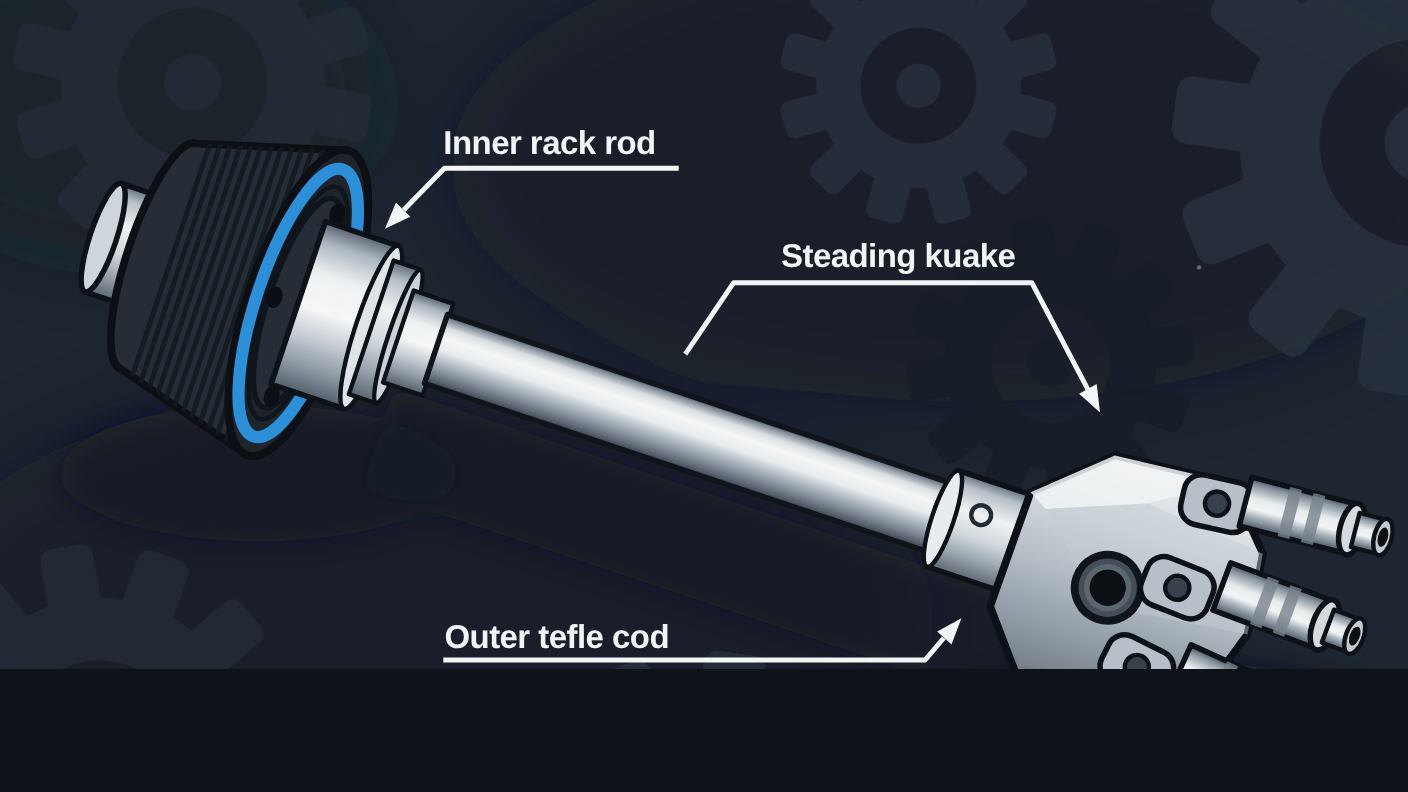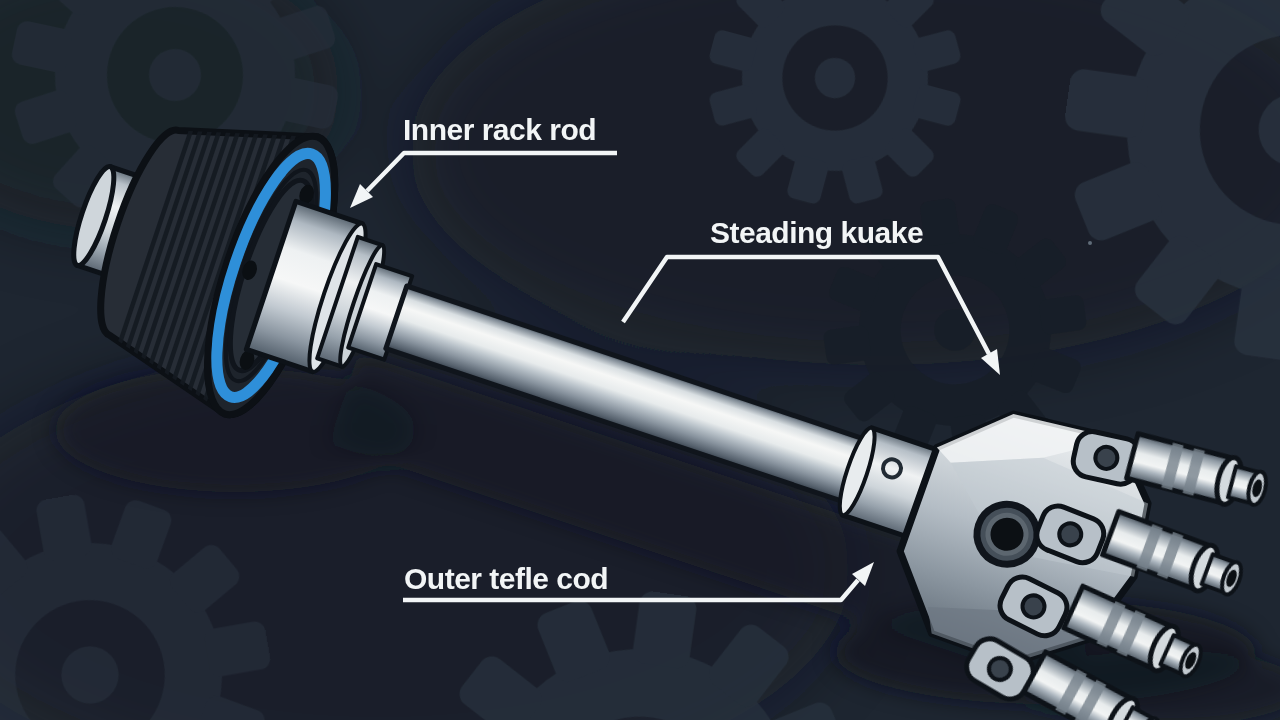--- a/index.html
+++ b/index.html
@@ -1,16 +1,16 @@
 <!DOCTYPE html>
 <html><head>
 <meta charset="utf-8">
 <style>
   html,body{margin:0;padding:0;background:#0e131a;}
-  .screen{position:relative;width:1280px;height:720px;overflow:hidden;background:#1e2631;text-align:center;}
+  .screen{position:relative;width:1280px;height:608px;overflow:hidden;background:#1e2631;text-align:center;}
   svg{display:block}
   text.callout{font-family:"Liberation Sans","DejaVu Sans",sans-serif;font-weight:700;
        font-size:30px;letter-spacing:-0.5px;fill:#f2f5f6;}
 </style>
 </head>
 <body>
 
 <div class="screen">
 <svg width="1280" height="720" viewBox="0 0 1280 720">
   <defs>

